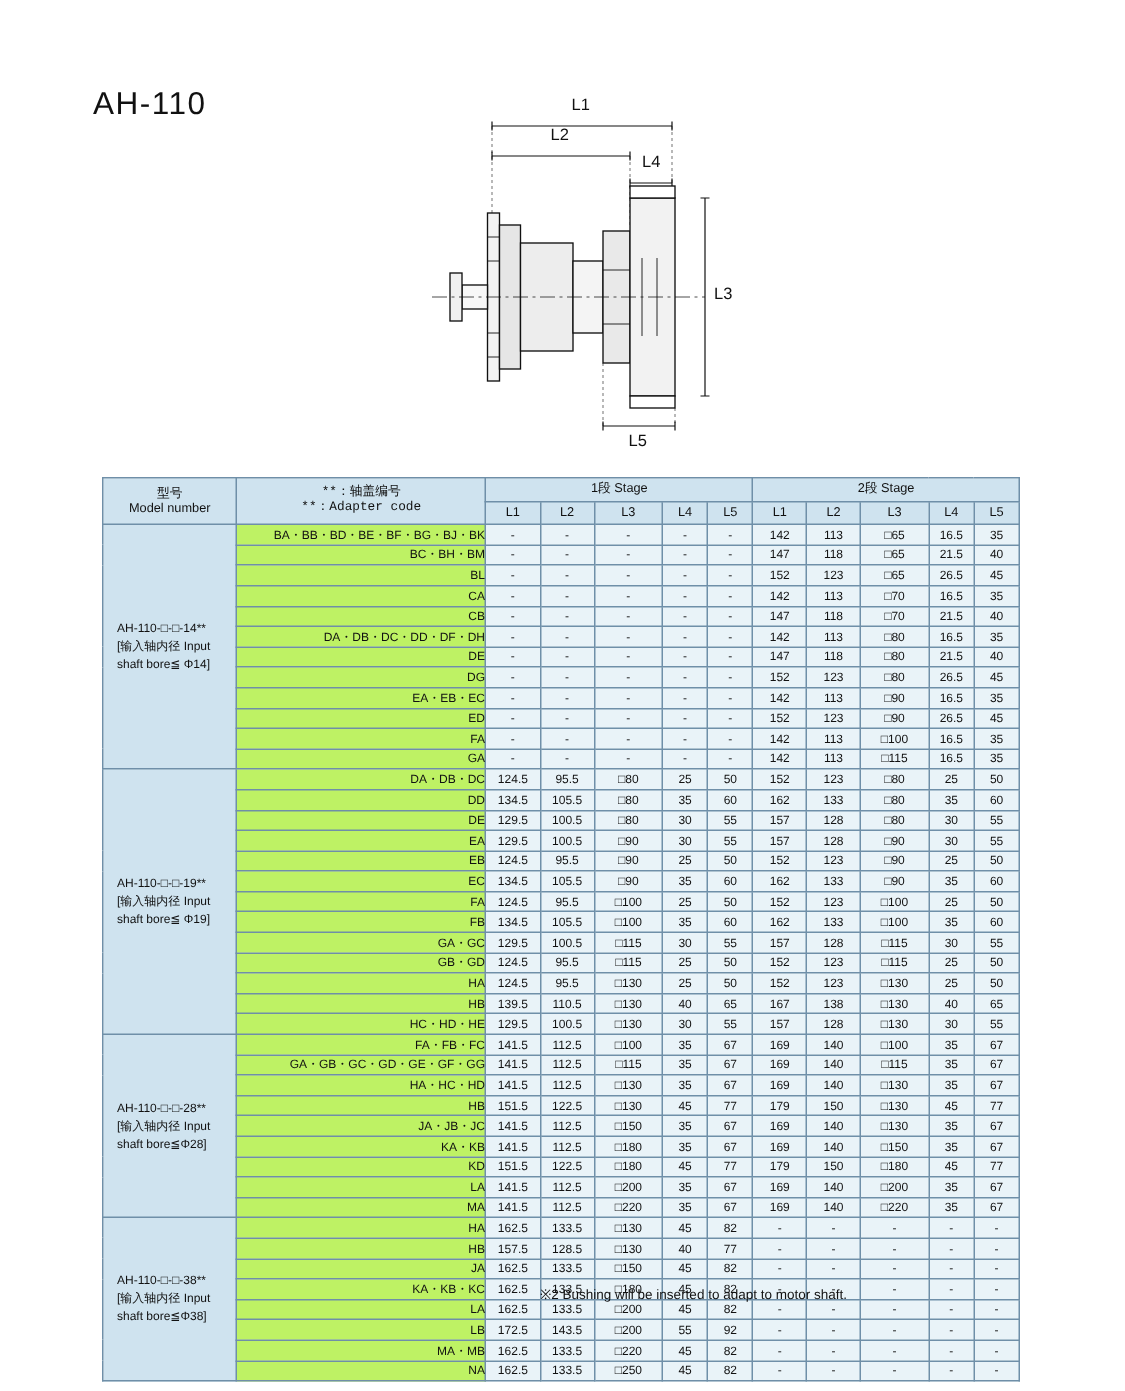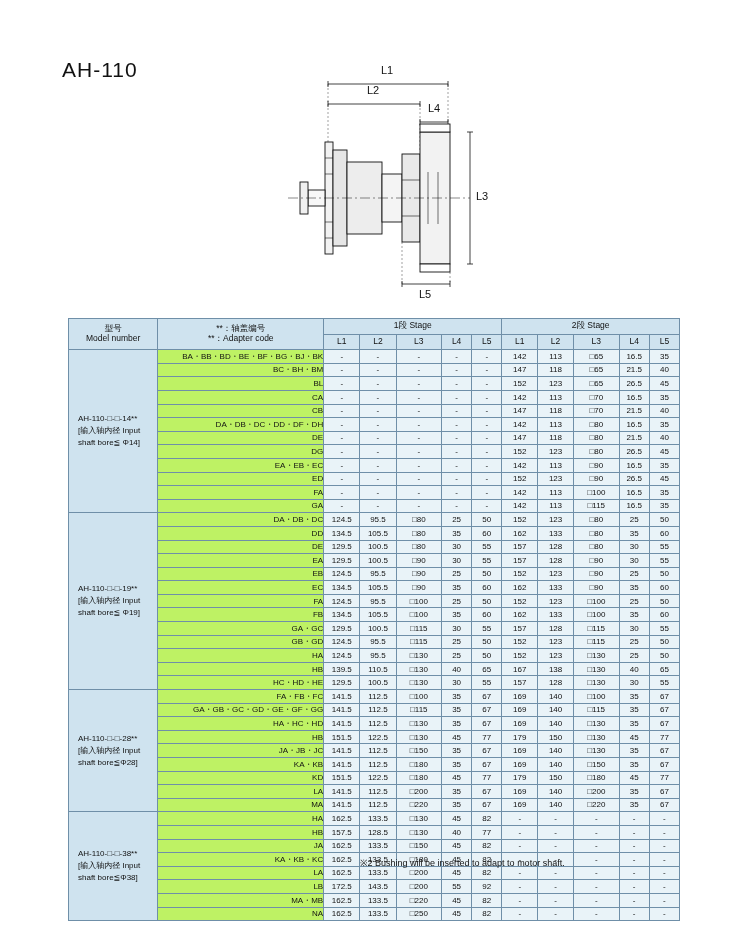--- a/index.html
+++ b/index.html
@@ -105,21 +105,21 @@
   <div class="dim-label" style="left:196px;top:128px;">L3</div>
   <div class="dim-label" style="left:139px;top:226px;">L5</div>
 </div>
 
 <div class="tablewrap">
   <table>
     <thead>
       <tr>
         <td rowspan="2" style="width:86px;white-space:pre-line;">型号
 Model number</td>
-        <td rowspan="2" style="width:168px;white-space:pre-line;">**：轴盖编号
+        <td rowspan="2" style="width:168px;white-space:pre-line;font-family:Liberation Mono, monospace;">**：轴盖编号
 **：Adapter code</td>
         <td colspan="5">1段 Stage</td>
         <td colspan="5">2段 Stage</td>
       </tr>
       <tr>
         <td style="width:32px;">L1</td>
         <td style="width:32px;">L2</td>
         <td style="width:42px;">L3</td>
         <td style="width:26px;">L4</td>
         <td style="width:26px;">L5</td>

